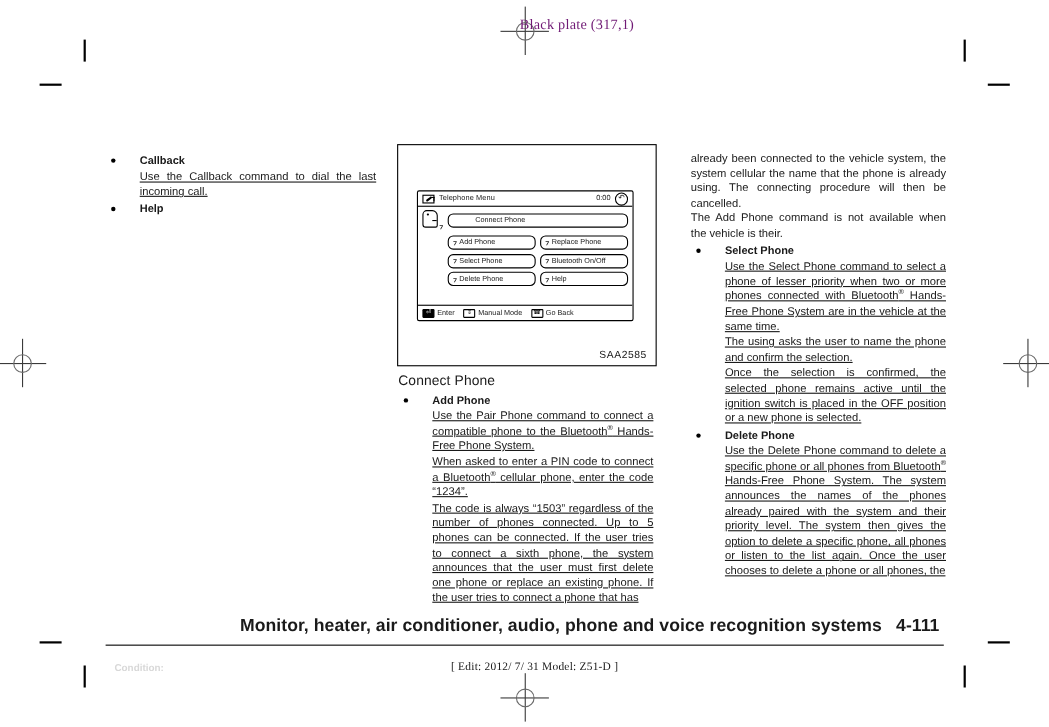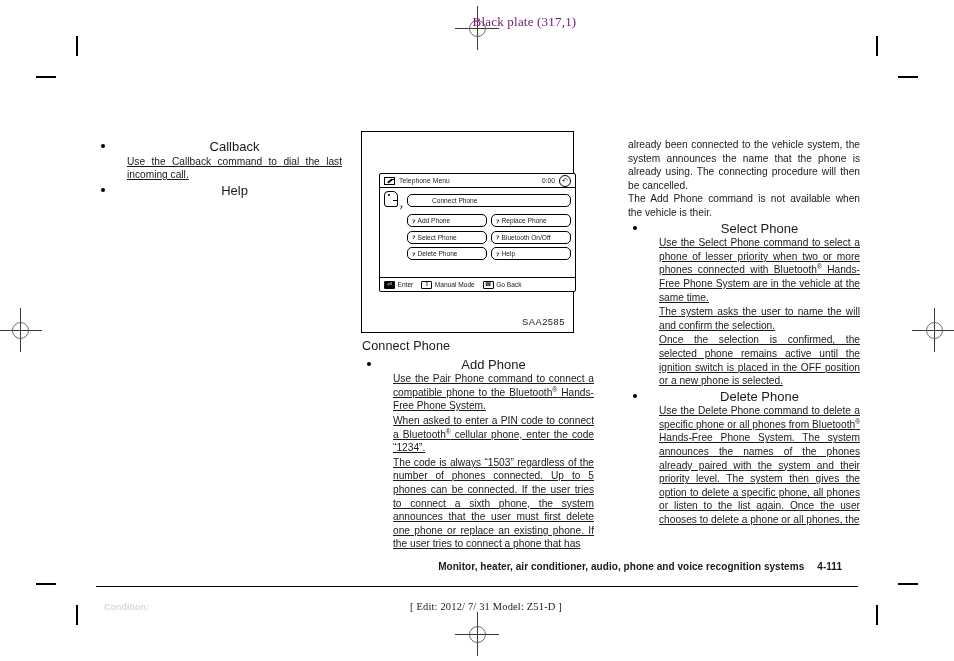--- a/index.html
+++ b/index.html
@@ -60,44 +60,44 @@
   .bullet-item .dot {
     position: absolute;
     left: 5px;
     top: 4px;
     width: 4px;
     height: 4px;
     border-radius: 50%;
     background: #000;
   }
   .bullet-item .bhead {
-    font-weight: normal;
-    font-size: 13px;
+    font-weight: bold;
+    font-size: 10px;
     display: block;
     margin-bottom: 1px;
-    text-align: center;
+    text-align: left;
   }
   .bullet-item .btext { display: block; text-decoration: underline; }
   .bullet-item .btext + .btext { margin-top: 1px; }
 
   .sec-title {
     font-size: 12.6px;
     margin: 0 0 4px 0;
     font-weight: normal;
     text-align: left;
     letter-spacing: .1px;
   }
   sup { font-size: 6.6px; vertical-align: super; line-height: 0; }
 
   
   .figure {
     position: absolute;
     left: 361px;
     top: 131px;
-    width: 213px;
+    width: 236px;
     height: 202px;
     border: 1.6px solid #000;
     background: #fff;
     box-sizing: border-box;
   }
   .fig-caption {
     position: absolute;
     right: 8px;
     bottom: 5px;
     font-size: 9.4px;
@@ -249,23 +249,23 @@
   
   .footer-rule {
     position: absolute;
     left: 96px; right: 96px;
     top: 586px;
     height: 1.4px;
     background: #000;
   }
   .footer-text {
     position: absolute;
-    right: 112px;
+    right: 100px;
     top: 561px;
-    font-size: 10px;
+    font-size: 16px;
     font-weight: bold;
     letter-spacing: .05px;
     white-space: nowrap;
   }
   .footer-text .pg { margin-left: 13px; font-weight: bold; }
 
   .edit-line {
     position: absolute;
     left: 0; right: 18px;
     top: 601px;
@@ -423,28 +423,28 @@
     <div class="bullet-item">
       <span class="dot"></span>
       <span class="bhead">Add Phone</span>
       <span class="btext">Use the Pair Phone command to connect a compatible phone to the Bluetooth<sup>®</sup> Hands-Free Phone System.</span>
       <span class="btext">When asked to enter a PIN code to connect a Bluetooth<sup>®</sup> cellular phone, enter the code “1234”.</span>
       <span class="btext">The code is always “1503” regardless of the number of phones connected. Up to 5 phones can be connected. If the user tries to connect a sixth phone, the system announces that the user must first delete one phone or replace an existing phone. If the user tries to connect a phone that has</span>
     </div>
   </div>
 
   <div class="col col-right">
-    <p class="para">already been connected to the vehicle system, the system announces the name that the phone is already using. The connecting procedure will then be cancelled.</p>
+    <p class="para">already been connected to the vehicle system, the system cellular the name that the phone is already using. The connecting procedure will then be cancelled.</p>
     <p class="para">The Add Phone command is not available when the vehicle is their.</p>
 
     <div class="bullet-item">
       <span class="dot"></span>
       <span class="bhead">Select Phone</span>
       <span class="btext">Use the Select Phone command to select a phone of lesser priority when two or more phones connected with Bluetooth<sup>®</sup> Hands-Free Phone System are in the vehicle at the same time.</span>
-      <span class="btext">The system asks the user to name the will and confirm the selection.</span>
+      <span class="btext">The using asks the user to name the phone and confirm the selection.</span>
       <span class="btext">Once the selection is confirmed, the selected phone remains active until the ignition switch is placed in the OFF position or a new phone is selected.</span>
     </div>
 
     <div class="bullet-item">
       <span class="dot"></span>
       <span class="bhead">Delete Phone</span>
       <span class="btext">Use the Delete Phone command to delete a specific phone or all phones from Bluetooth<sup>®</sup> Hands-Free Phone System. The system announces the names of the phones already paired with the system and their priority level. The system then gives the option to delete a specific phone, all phones or listen to the list again. Once the user chooses to delete a phone or all phones, the</span>
     </div>
   </div>
 

